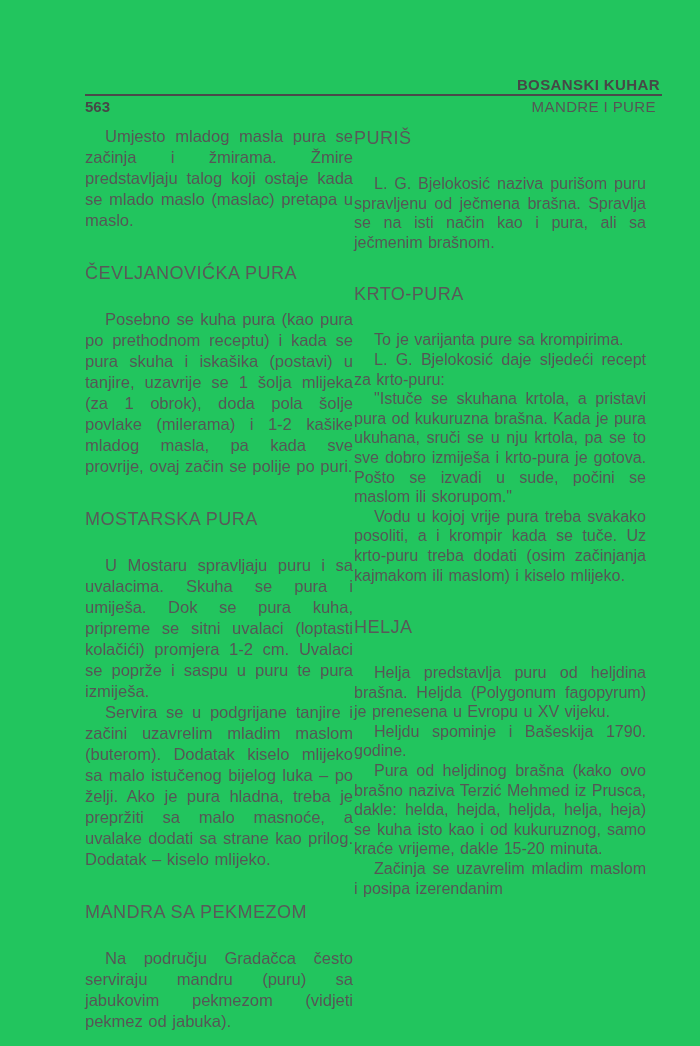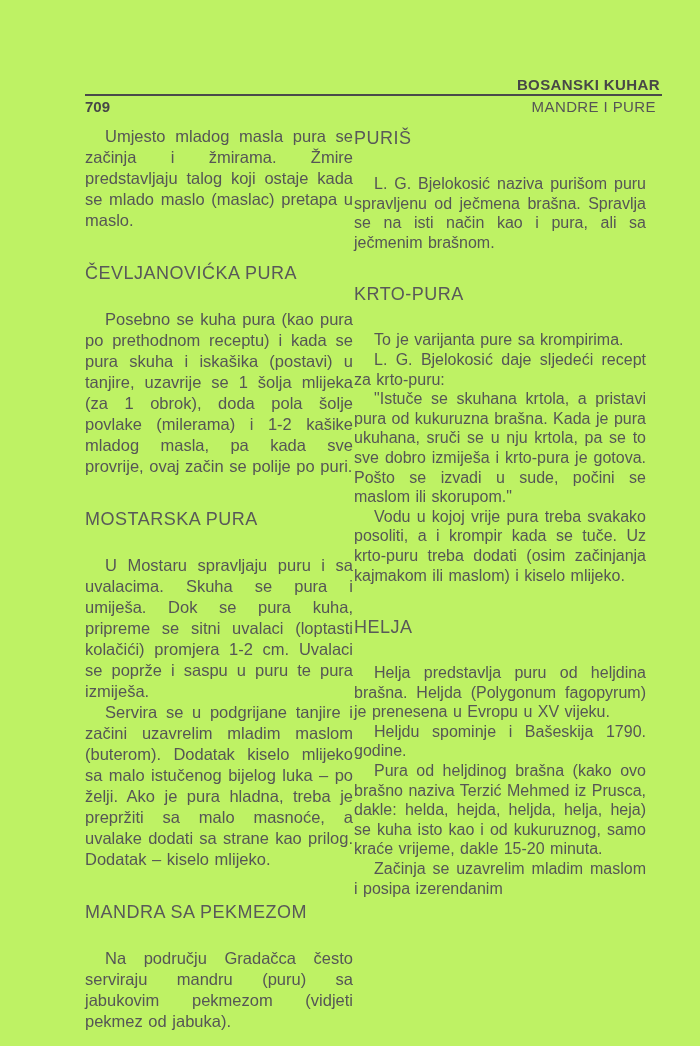--- a/index.html
+++ b/index.html
@@ -11,21 +11,21 @@
     height: 1046px;
     background: #ffffff;
     font-family: "Liberation Sans", sans-serif;
     color: #545454;
     overflow: hidden;
   }
   .page {
     position: relative;
     width: 700px;
     height: 1046px;
-    background: #bef264;
+    background: #22c55e;
     box-sizing: border-box;
     padding: 76px 38px 0 85px;
   }
   
   .header {
     width: 100%;
   }
   .header-top {
     text-align: right;
     font-size: 15px;
@@ -88,21 +88,21 @@
   }
 </style>
 </head>
 <body>
 
 <div class="page">
 
   <div class="header">
     <div class="header-top">BOSANSKI KUHAR</div>
     <div class="header-bottom">
-      <span class="page-number">709</span>
+      <span class="page-number">563</span>
       <span class="chapter-title">MANDRE I PURE</span>
     </div>
   </div>
 
   <div class="columns">
 
     <div class="col col-left">
 
       <section>
         <p class="body-paragraph">Umjesto mladog masla pura se začinja i žmirama. Žmire predstavljaju talog koji ostaje kada se mlado maslo (maslac) pretapa u maslo.</p>

